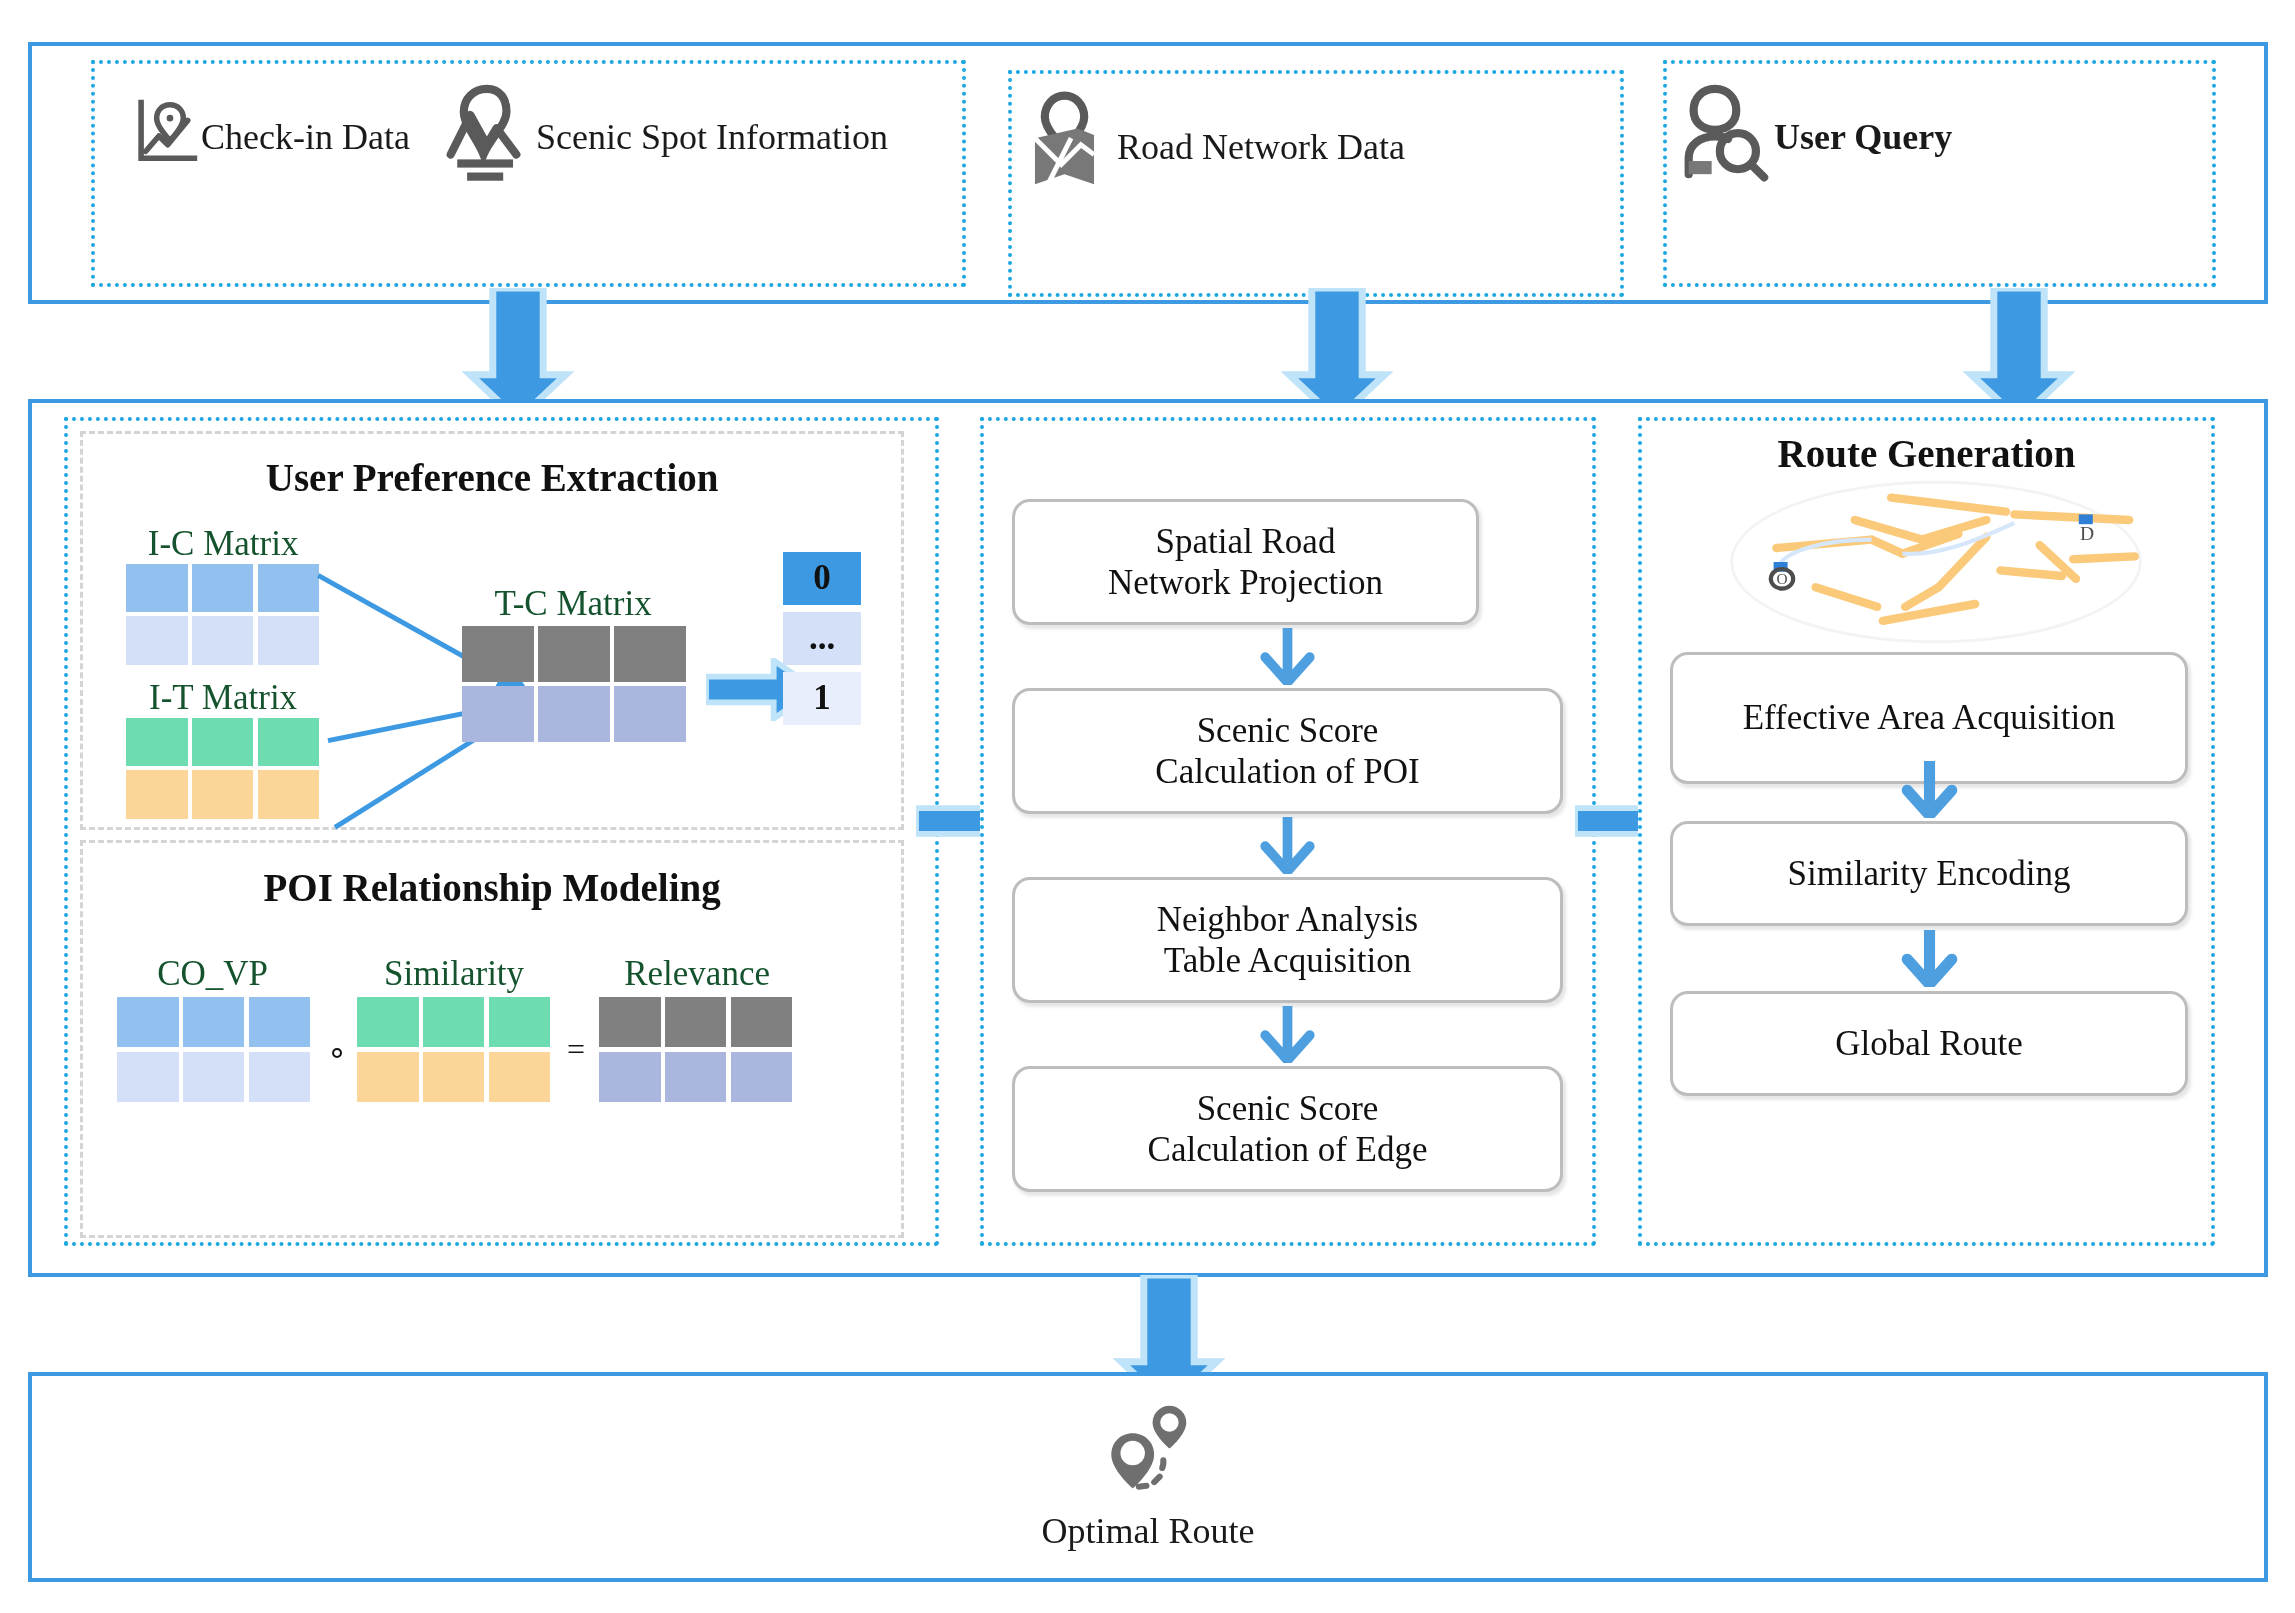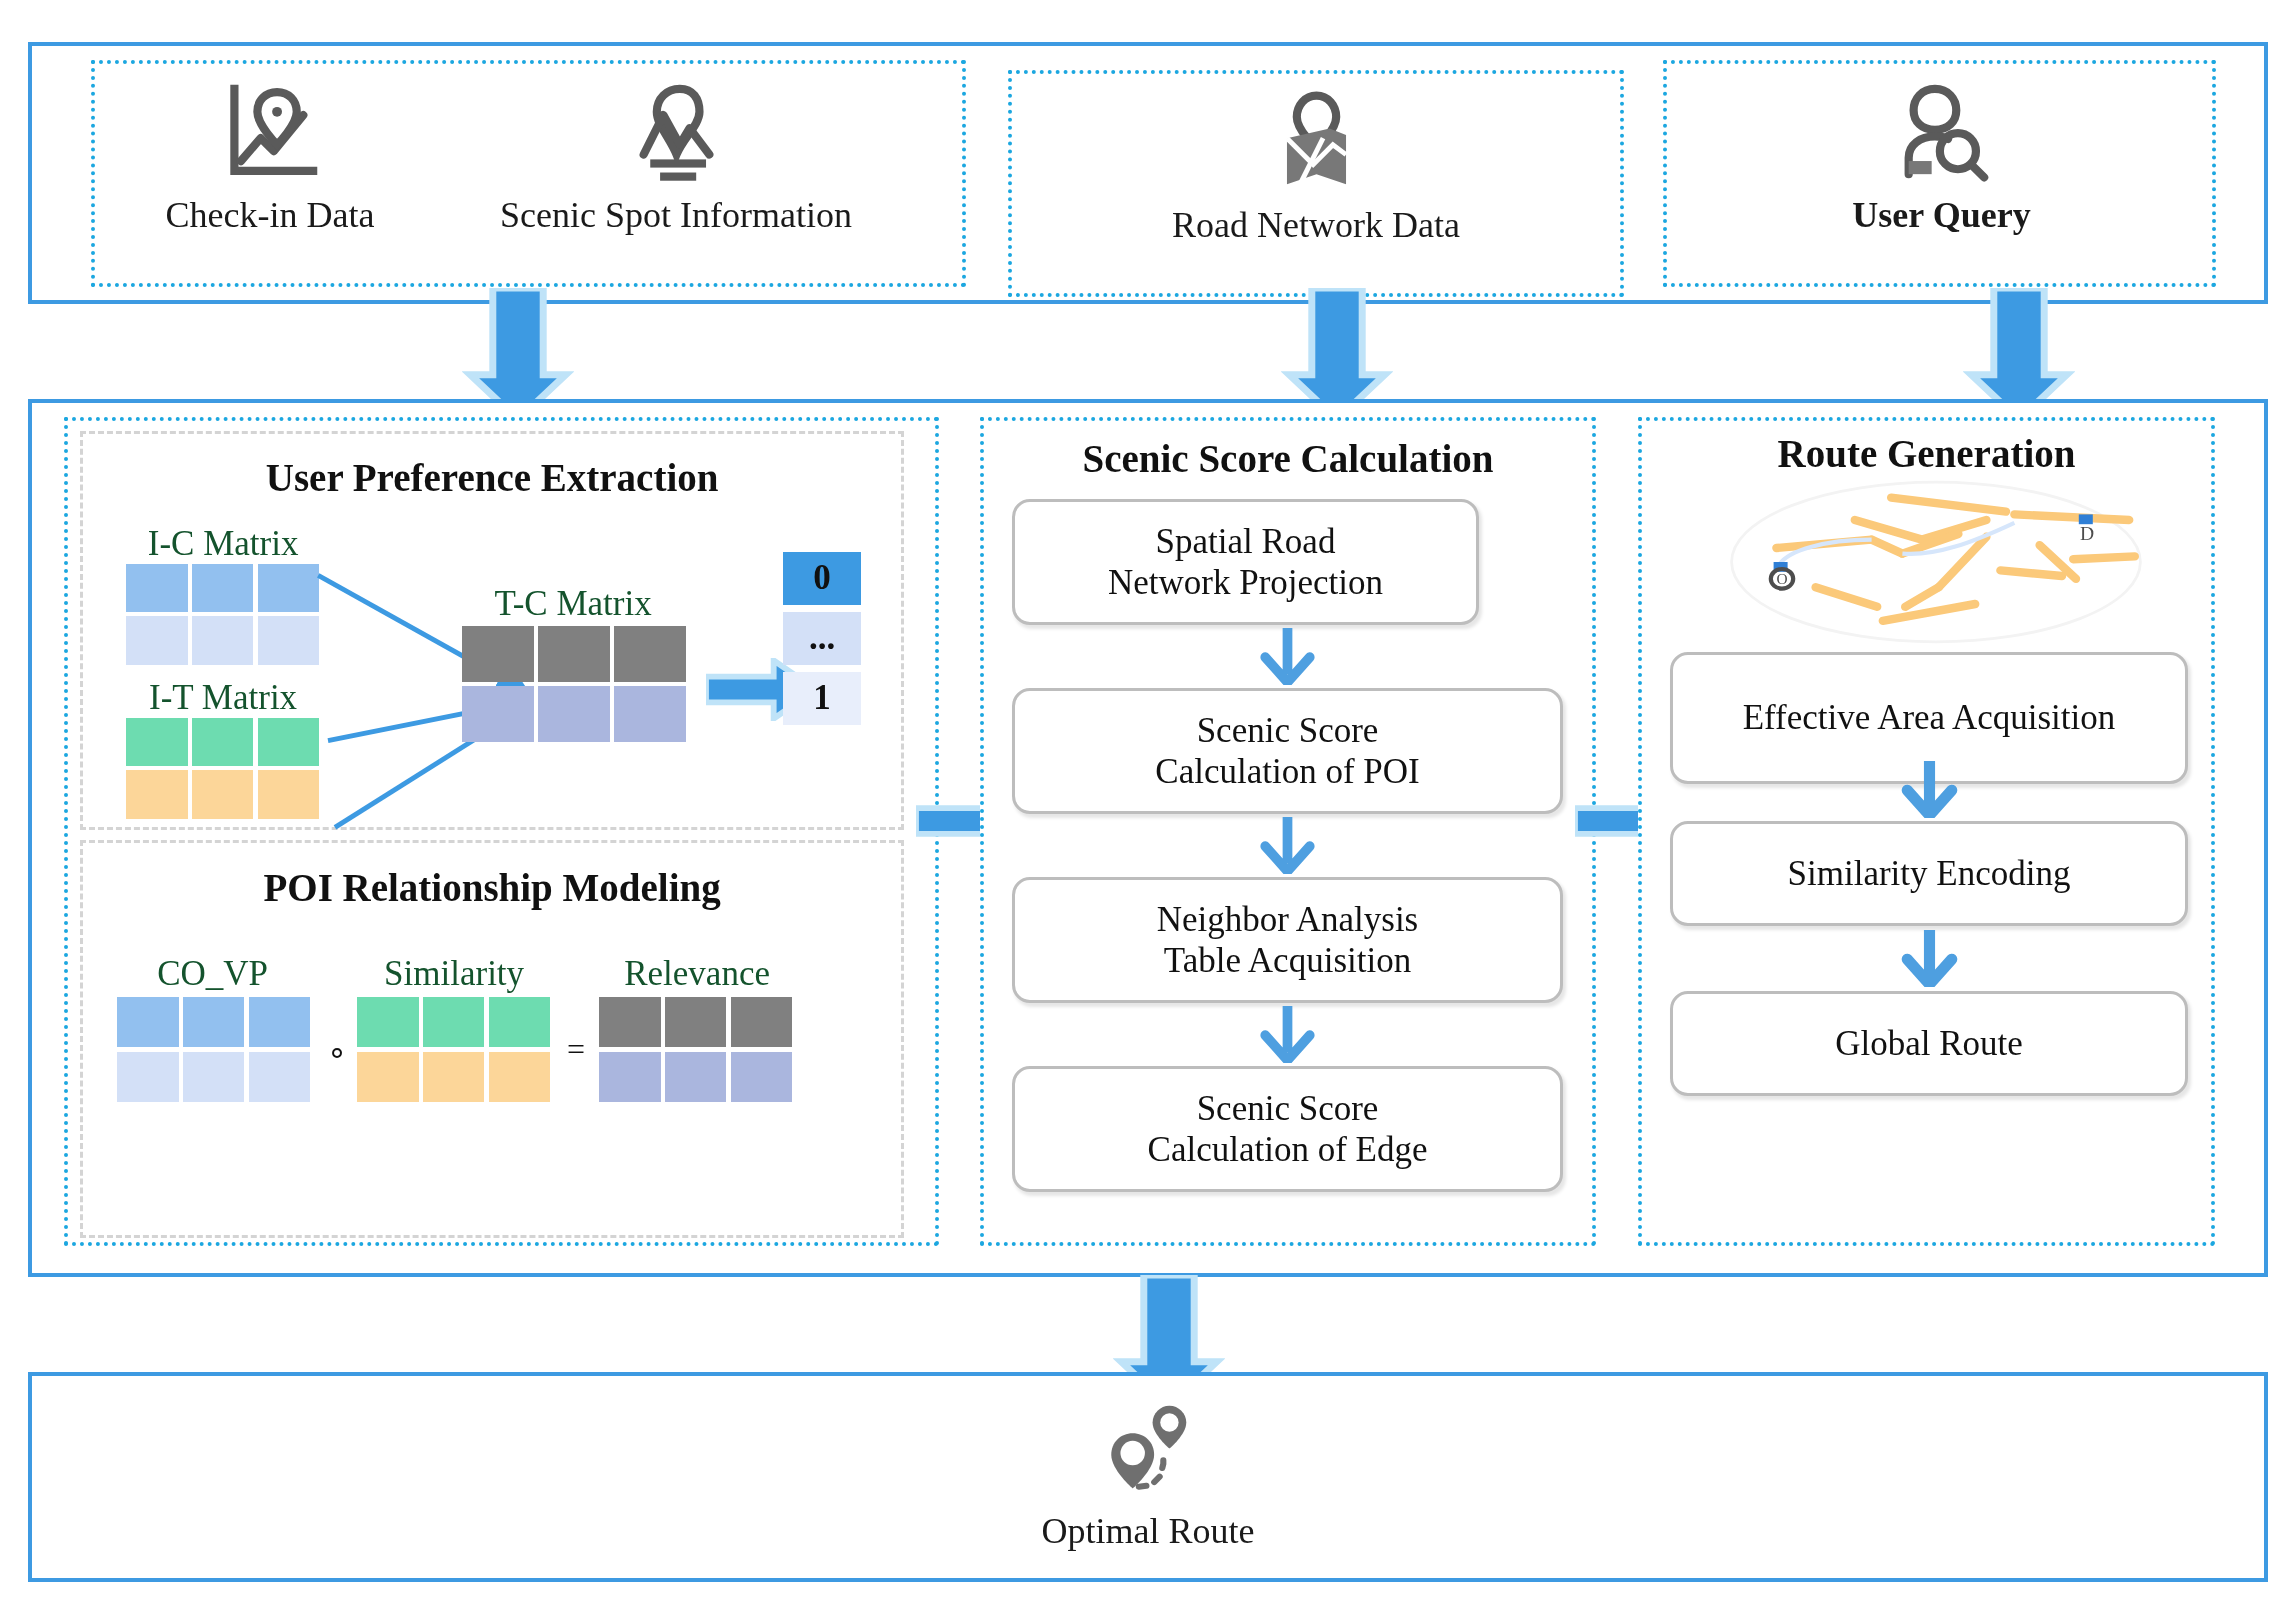--- a/index.html
+++ b/index.html
@@ -23,21 +23,21 @@
   #src-a{left:59px;top:14px;width:875px;height:227px;}
   #src-b{left:976px;top:24px;width:616px;height:227px;}
   #src-c{left:1631px;top:14px;width:553px;height:227px;}
 
   
   #proc-pref{left:31.5px;top:14px;width:875px;height:829px;}
   #proc-score{left:948px;top:14px;width:616px;height:829px;}
   #proc-route{left:1606px;top:14px;width:577px;height:829px;}
 
   
-  .src-tile{position:absolute;display:flex;flex-direction:column;align-items:center;}
+  .src-tile{position:absolute;display:flex;align-items:center;}
   .src-label{font-size:36px;line-height:1.1;white-space:nowrap;margin-top:11.2px;color:#1a1a1a;}
   .src-icon{width:105px;height:105px;display:block;}
 
   
   .panel-title{position:absolute;width:100%;text-align:center;font-weight:bold;
     font-size:39px;white-space:nowrap;color:#111;}
 
   
   .mtx{position:absolute;display:grid;grid-template-columns:repeat(3,1fr);
     grid-template-rows:repeat(2,1fr);gap:4.2px;}
@@ -225,21 +225,20 @@
             <div class="cell" style="background: rgb(170, 182, 222);"></div>
           </div>
       </div>
     </div>
 
     <svg style="position:absolute;left:884px;top:386px;width:112px;height:64px;" viewBox="0 0 96 54">
       <path d="M0 16 L58 16 L58 2 L94 27 L58 52 L58 38 L0 38 Z" fill="#3d9ae2" stroke="#bfe3f8" stroke-width="5"></path>
     </svg>
 
     <div class="dotted-panel" id="proc-score">
-      <div class="panel-title" style="top:15.4px;">Scenic Score Calculation</div>
 
       <div class="step-box" style="left:28px;top:78px;width:467px;height:126px;">
         <span style="white-space:pre-line;">Spatial Road
 Network Projection</span>
       </div>
       <svg class="thin-arrow" style="left:274px;top:207px;width:59px;height:57px;" viewBox="0 0 42 41">
         <path d="M21 0 L21 30 M5 21 L21 39 L37 21" fill="none" stroke="#4e9fe0" stroke-width="7" stroke-linecap="round" stroke-linejoin="round"></path>
       </svg>
 
       <div class="step-box" style="left:28px;top:267px;width:551px;height:126px;">

